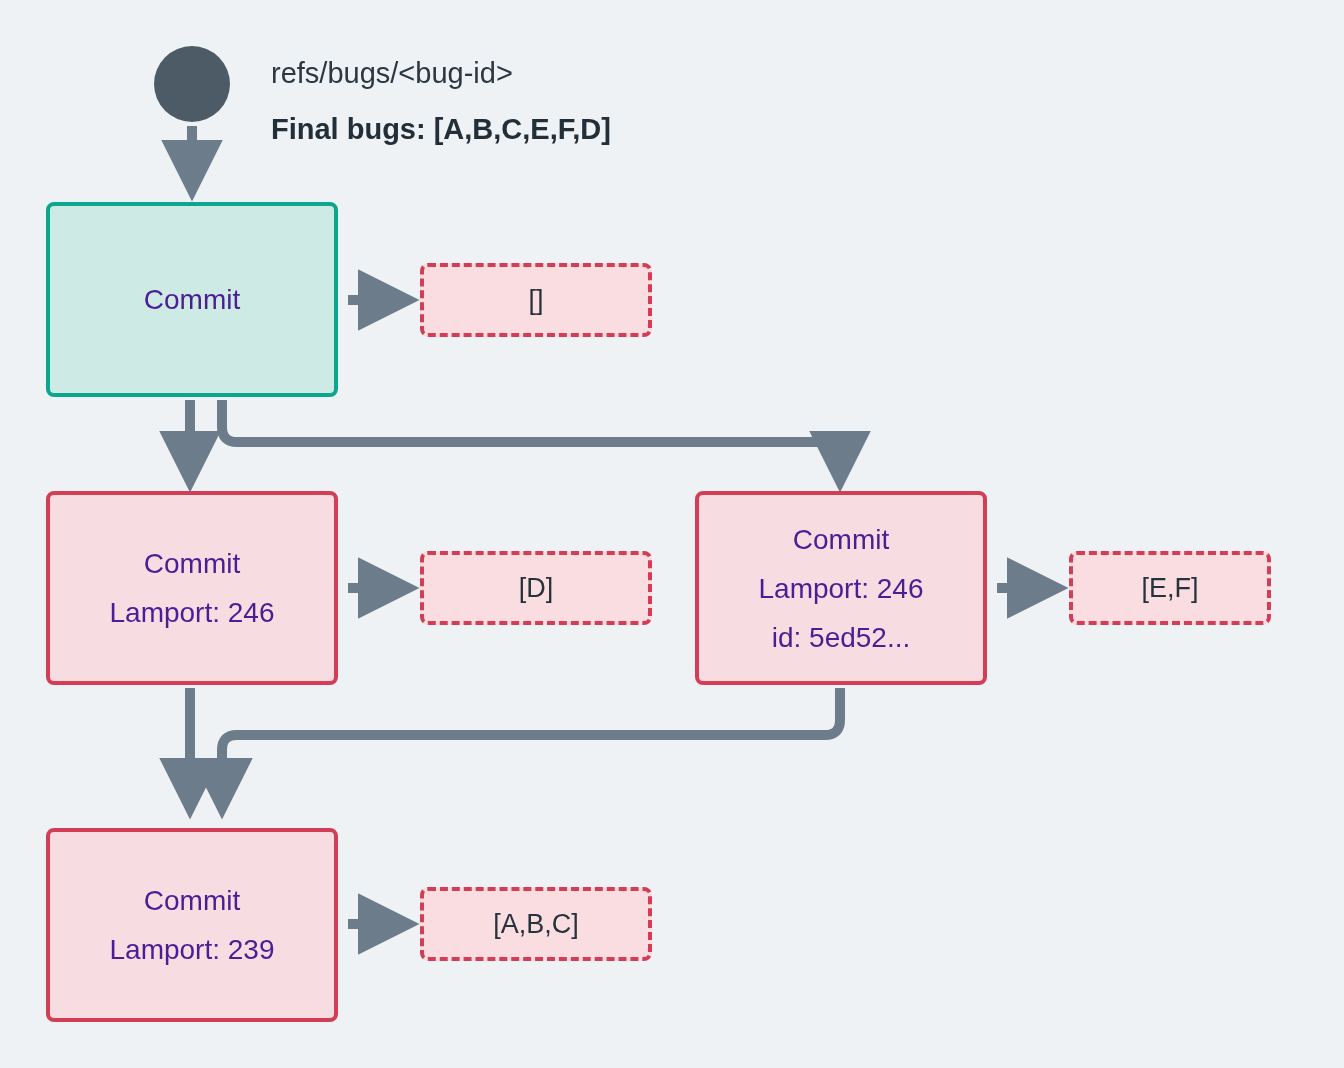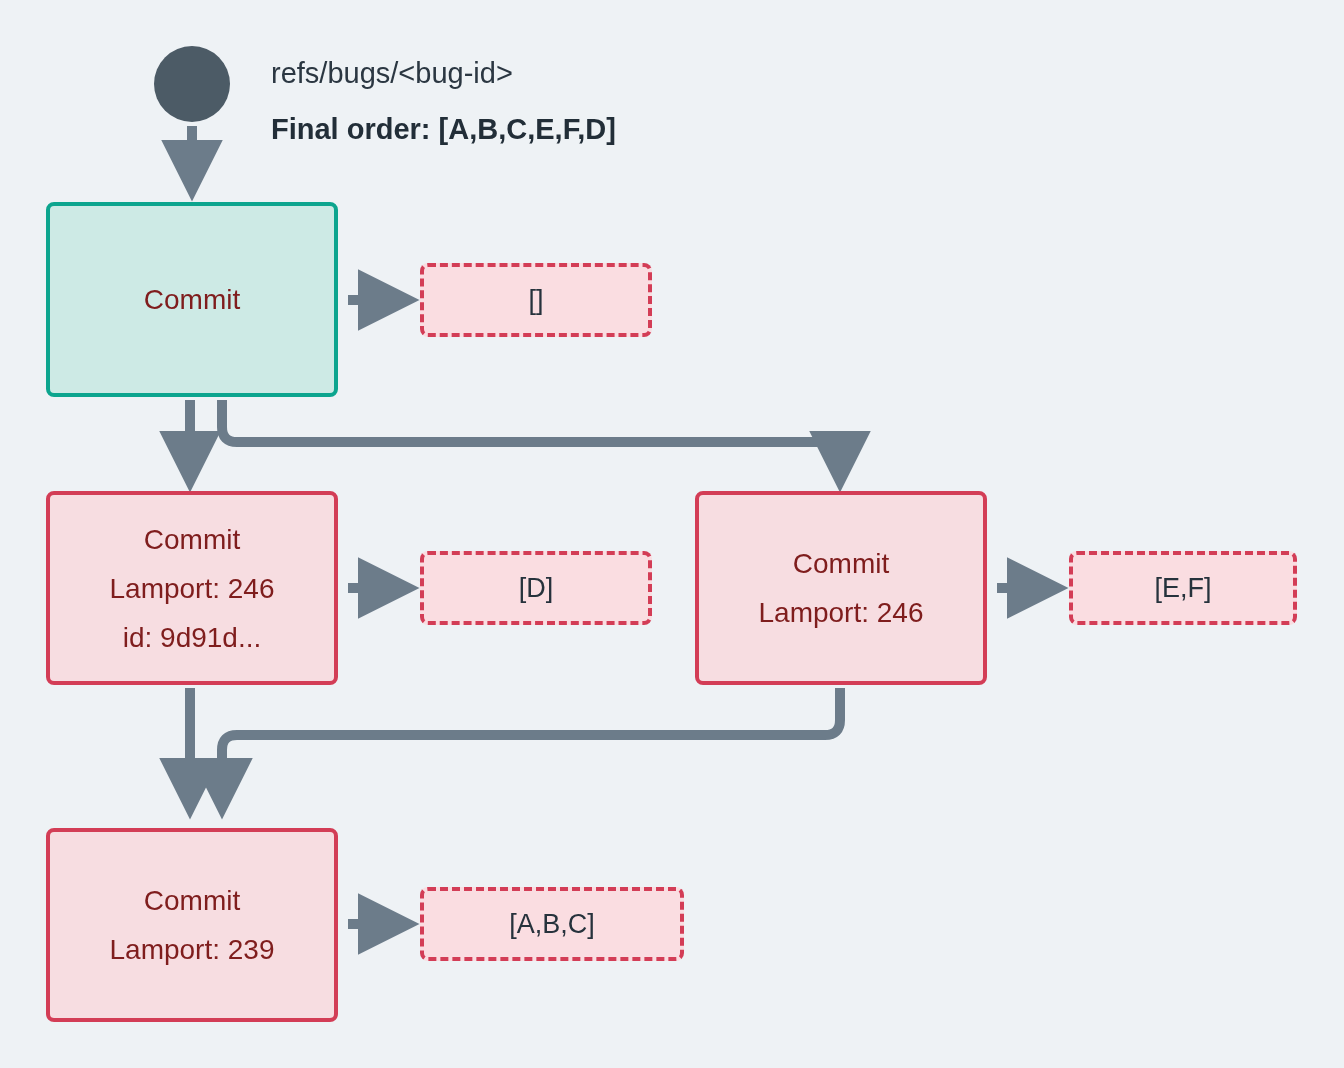--- a/index.html
+++ b/index.html
@@ -67,21 +67,21 @@
     position: absolute;
     box-sizing: border-box;
     border-radius: 8px;
     display: flex;
     flex-direction: column;
     align-items: center;
     justify-content: center;
     text-align: center;
     font-size: 28px;
     line-height: 49px;
-    color: #7f1d1d;
+    color: #4c1d95;
   }
   .commit.teal {
     background: #cdeae5;
     border: 4px solid #0ca58e;
   }
   .commit.pink {
     background: #f7dde1;
     border: 4px solid #d33d56;
   }
   .commit .line {
@@ -127,47 +127,47 @@
 
     <path d="M 348 300 L 404 300" fill="none" stroke="#6c7c8a" stroke-width="10" stroke-linecap="butt" marker-end="url(#ah)"></path>
     <path d="M 348 588 L 404 588" fill="none" stroke="#6c7c8a" stroke-width="10" stroke-linecap="butt" marker-end="url(#ah)"></path>
     <path d="M 997 588 L 1053 588" fill="none" stroke="#6c7c8a" stroke-width="10" stroke-linecap="butt" marker-end="url(#ah)"></path>
     <path d="M 348 924 L 404 924" fill="none" stroke="#6c7c8a" stroke-width="10" stroke-linecap="butt" marker-end="url(#ah)"></path>
   </svg>
 
   <div class="root-circle"></div>
 
   <div class="ref-label">refs/bugs/&lt;bug-id&gt;</div>
-  <div class="final-order">Final order: [A,B,C,E,F,D]</div>
+  <div class="final-order">Final bugs: [A,B,C,E,F,D]</div>
 
   <div class="commit teal" style="left:46px; top:202px; width:292px; height:195px;">
     <div class="line">Commit</div>
   </div>
   <div class="ops" style="left:420px; top:263px; width:232px; height:74px;">
     <span>[]</span>
   </div>
 
   <div class="commit pink" style="left:46px; top:491px; width:292px; height:194px;">
     <div class="line">Commit</div>
     <div class="line">Lamport: 246</div>
-    <div class="line">id: 9d91d...</div>
   </div>
   <div class="ops" style="left:420px; top:551px; width:232px; height:74px;">
     <span>[D]</span>
   </div>
 
   <div class="commit pink" style="left:695px; top:491px; width:292px; height:194px;">
     <div class="line">Commit</div>
     <div class="line">Lamport: 246</div>
+    <div class="line">id: 5ed52...</div>
   </div>
-  <div class="ops" style="left:1069px; top:551px; width:228px; height:74px;">
+  <div class="ops" style="left:1069px; top:551px; width:202px; height:74px;">
     <span>[E,F]</span>
   </div>
 
   <div class="commit pink" style="left:46px; top:828px; width:292px; height:194px;">
     <div class="line">Commit</div>
     <div class="line">Lamport: 239</div>
   </div>
-  <div class="ops" style="left:420px; top:887px; width:264px; height:74px;">
+  <div class="ops" style="left:420px; top:887px; width:232px; height:74px;">
     <span>[A,B,C]</span>
   </div>
 
 </div>
 
 </body></html>

